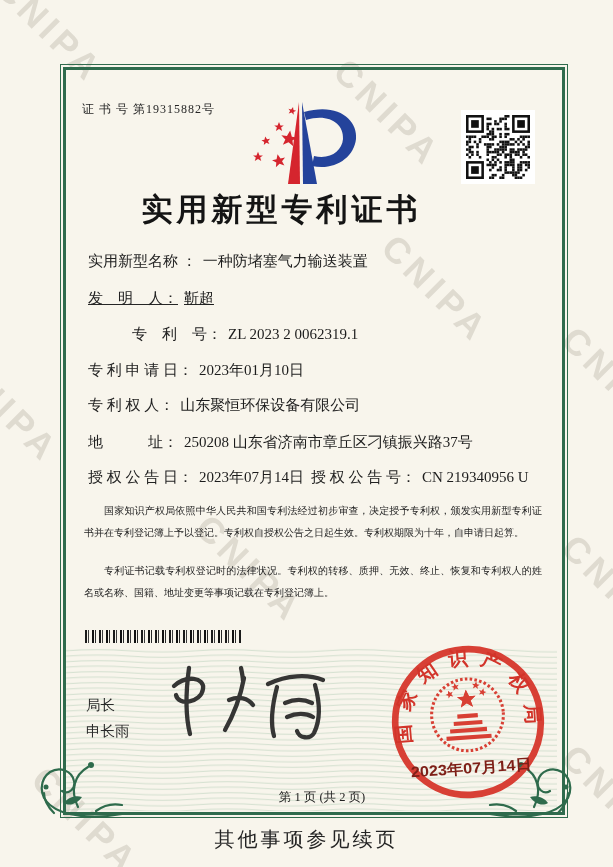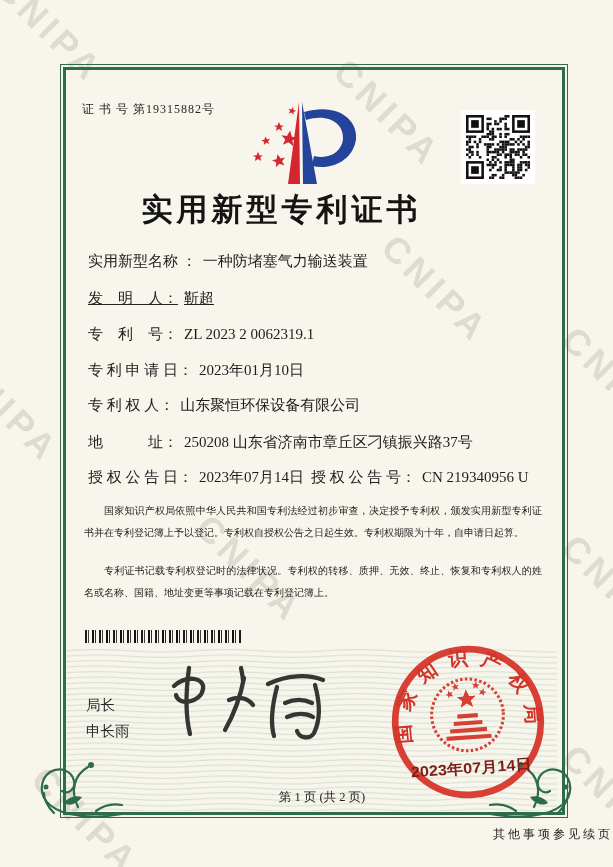--- a/index.html
+++ b/index.html
@@ -29,22 +29,22 @@
   .barcode{position:absolute;left:85px;top:630px;width:157px;height:13px;
     background:repeating-linear-gradient(90deg,#1b1b1b 0 2px,transparent 2px 3px,
       #3d3d3d 3px 4px,transparent 4px 7px,#111 7px 9px,transparent 9px 10px,
       #2a2a2a 10px 11px,transparent 11px 14px);}
   .signer{position:absolute;left:86px;top:692px;font-size:14.5px;font-weight:normal;
           font-family:"Liberation Sans",sans-serif;line-height:26px;color:#2a2a2a;}
   .sig-svg{position:absolute;left:165px;top:658px;}
   .seal{position:absolute;left:386px;top:640px;width:164px;height:164px;transform:rotate(-4deg);}
   .page-info{position:absolute;left:74px;top:789px;width:496px;text-align:center;
              font-size:12.5px;color:#222;}
-  .note{position:absolute;left:0;top:826px;width:613px;text-align:right;
-        font-size:12px;letter-spacing:3px;color:#242424;}
+  .note{position:absolute;left:0;top:826px;width:613px;text-align:center;
+        font-size:20px;letter-spacing:3px;color:#242424;}
   .corner{position:absolute;top:757px;}
   .corner.left{left:34px;}
   .corner.right{left:488px;transform:scaleX(-1);}
 </style>
 </head>
 <body>
 
 <span class="wm" style="left:-18px;top:8px;">CNIPA</span>
 <span class="wm" style="left:320px;top:92px;">CNIPA</span>
 <span class="wm" style="left:368px;top:268px;">CNIPA</span>
@@ -335,21 +335,21 @@
 </div>
 
 <div class="title">实用新型专利证书</div>
 
 <div class="row" style="top:252px;">
   <span class="lab">实用新型名称 ：</span><span class="val">一种防堵塞气力输送装置</span>
 </div>
 <div class="row" style="top:289px;text-decoration:underline;">
   <span class="lab">发　明　人：</span><span class="val">靳超</span>
 </div>
-<div class="row" style="top:325px;">
+<div class="row" style="top:325px;margin-left:44px;">
   <span class="lab">专　利　号：</span><span class="val">ZL 2023 2 0062319.1</span>
 </div>
 <div class="row" style="top:361px;text-align:center;">
   <span class="lab">专 利 申 请 日：</span><span class="val">2023年01月10日</span>
 </div>
 <div class="row" style="top:396px;">
   <span class="lab">专 利 权 人：</span><span class="val">山东聚恒环保设备有限公司</span>
 </div>
 <div class="row" style="top:433px;">
   <span class="lab">地　　　址：</span><span class="val">250208 山东省济南市章丘区刁镇振兴路37号</span>

